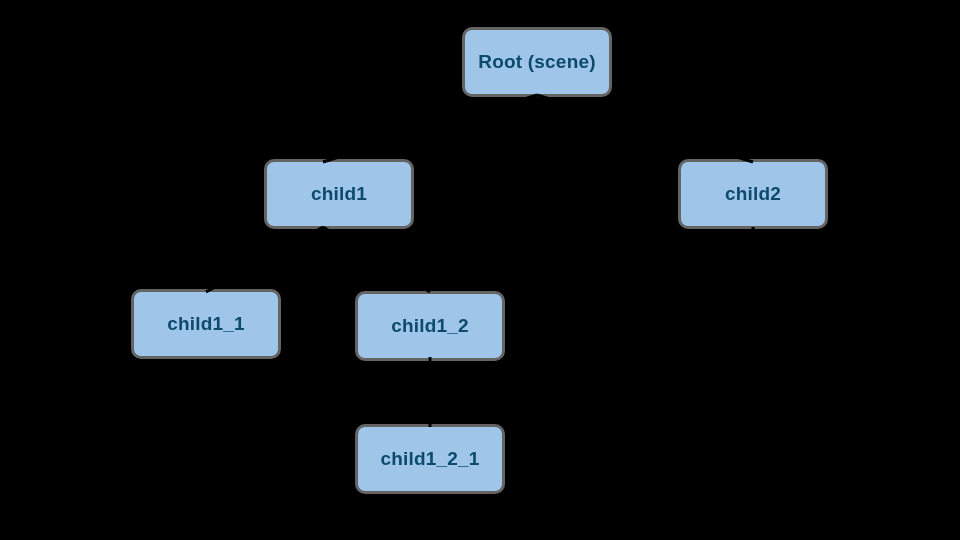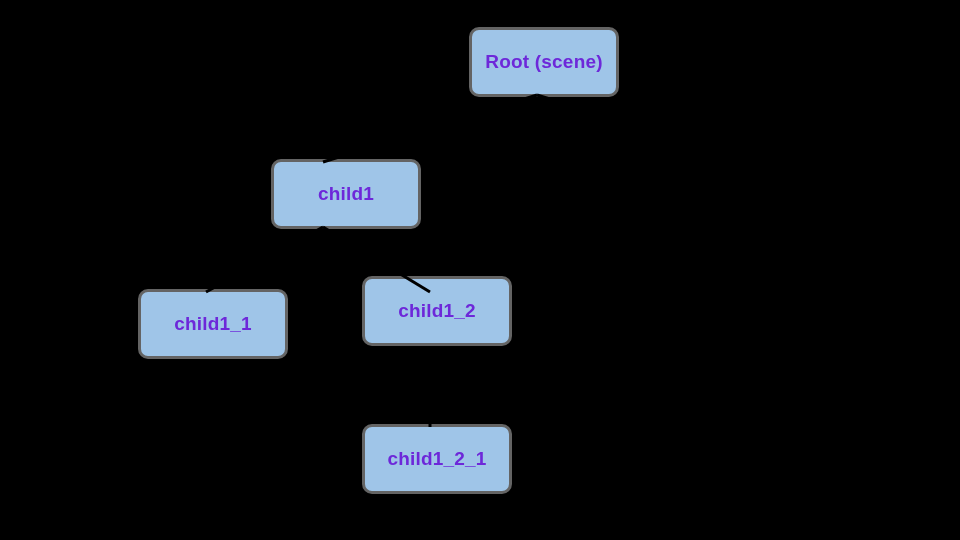--- a/index.html
+++ b/index.html
@@ -19,32 +19,31 @@
     position: absolute;
     width: 150px;
     height: 70px;
     box-sizing: border-box;
     background: #9fc5e8;
     border: 3px solid #646464;
     border-radius: 10px;
     display: flex;
     align-items: center;
     justify-content: center;
-    color: #6d28d9;
+    color: #0c4a6e;
     font-weight: bold;
     font-size: 19px;
     letter-spacing: 0.2px;
-    margin-left: 7px;
   }
   
   #node-root       { left: 462px; top: 27px;  }
   #node-child1     { left: 264px; top: 159px; }
   #node-child2     { left: 678px; top: 159px; }
   #node-child1_1   { left: 131px; top: 289px; }
-  #node-child1_2   { left: 355px; top: 276px; }
+  #node-child1_2   { left: 355px; top: 291px; }
   #node-child2_1   { left: 678px; top: 289px; }
   #node-child1_2_1 { left: 355px; top: 424px; }
 
   .edges {
     position: absolute;
     left: 0;
     top: 0;
     width: 960px;
     height: 540px;
     pointer-events: none;
@@ -61,20 +60,23 @@
 <div class="canvas">
 
   <div class="node" id="node-root">
     <span>Root (scene)</span>
   </div>
 
   <div class="node" id="node-child1">
     <span>child1</span>
   </div>
 
+  <div class="node" id="node-child2">
+    <span>child2</span>
+  </div>
 
   <div class="node" id="node-child1_1">
     <span>child1_1</span>
   </div>
 
   <div class="node" id="node-child1_2">
     <span>child1_2</span>
   </div>
 
 

